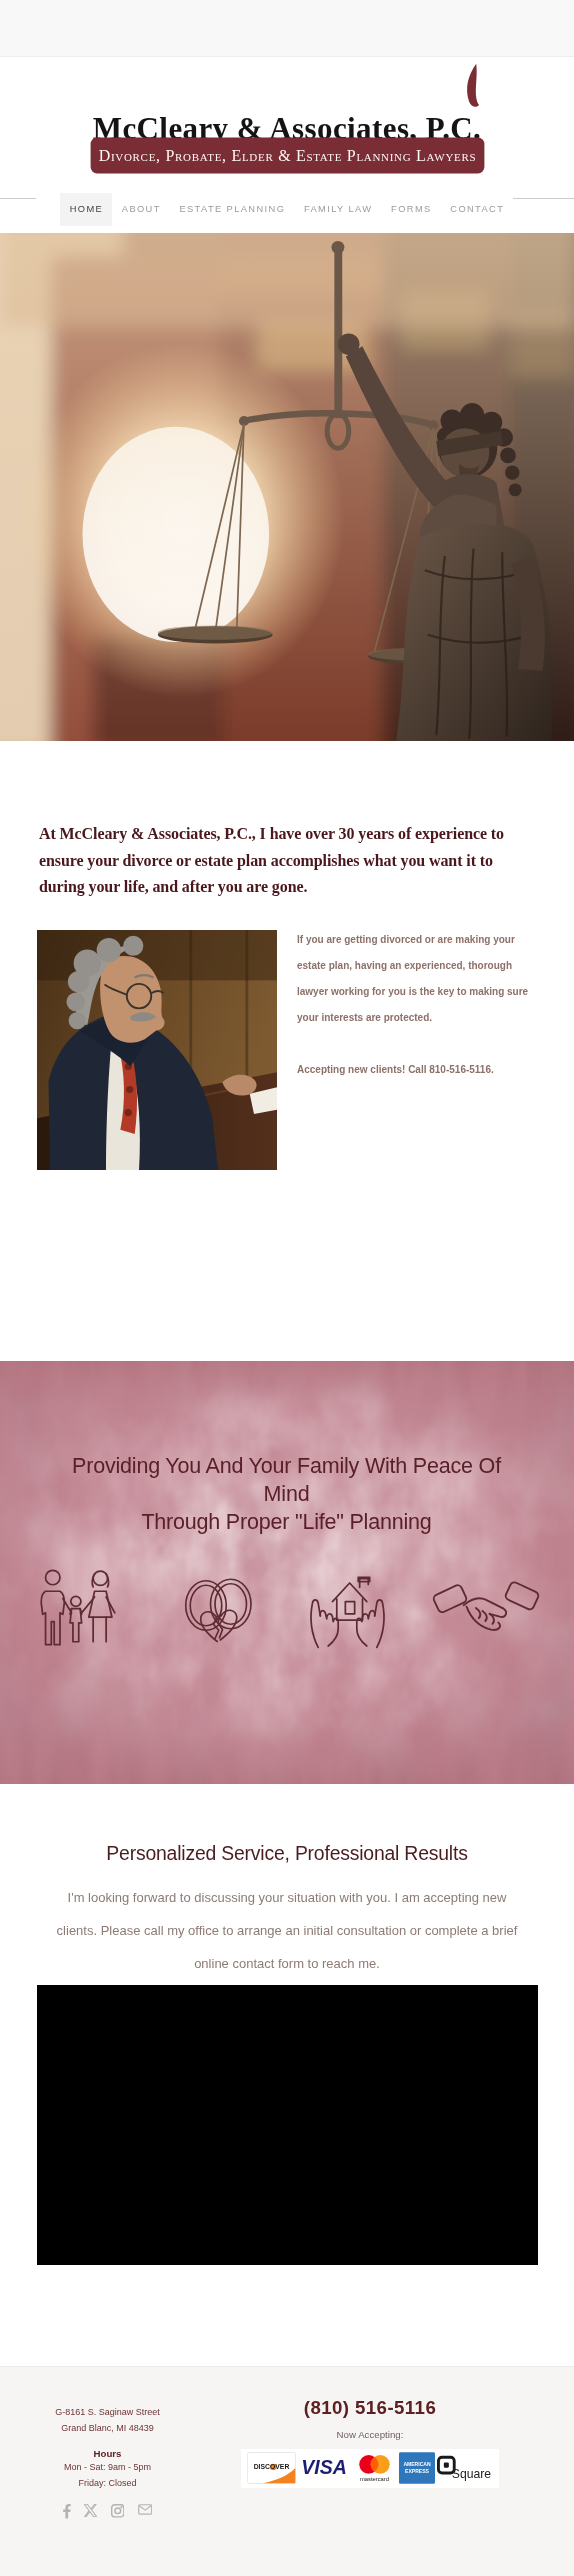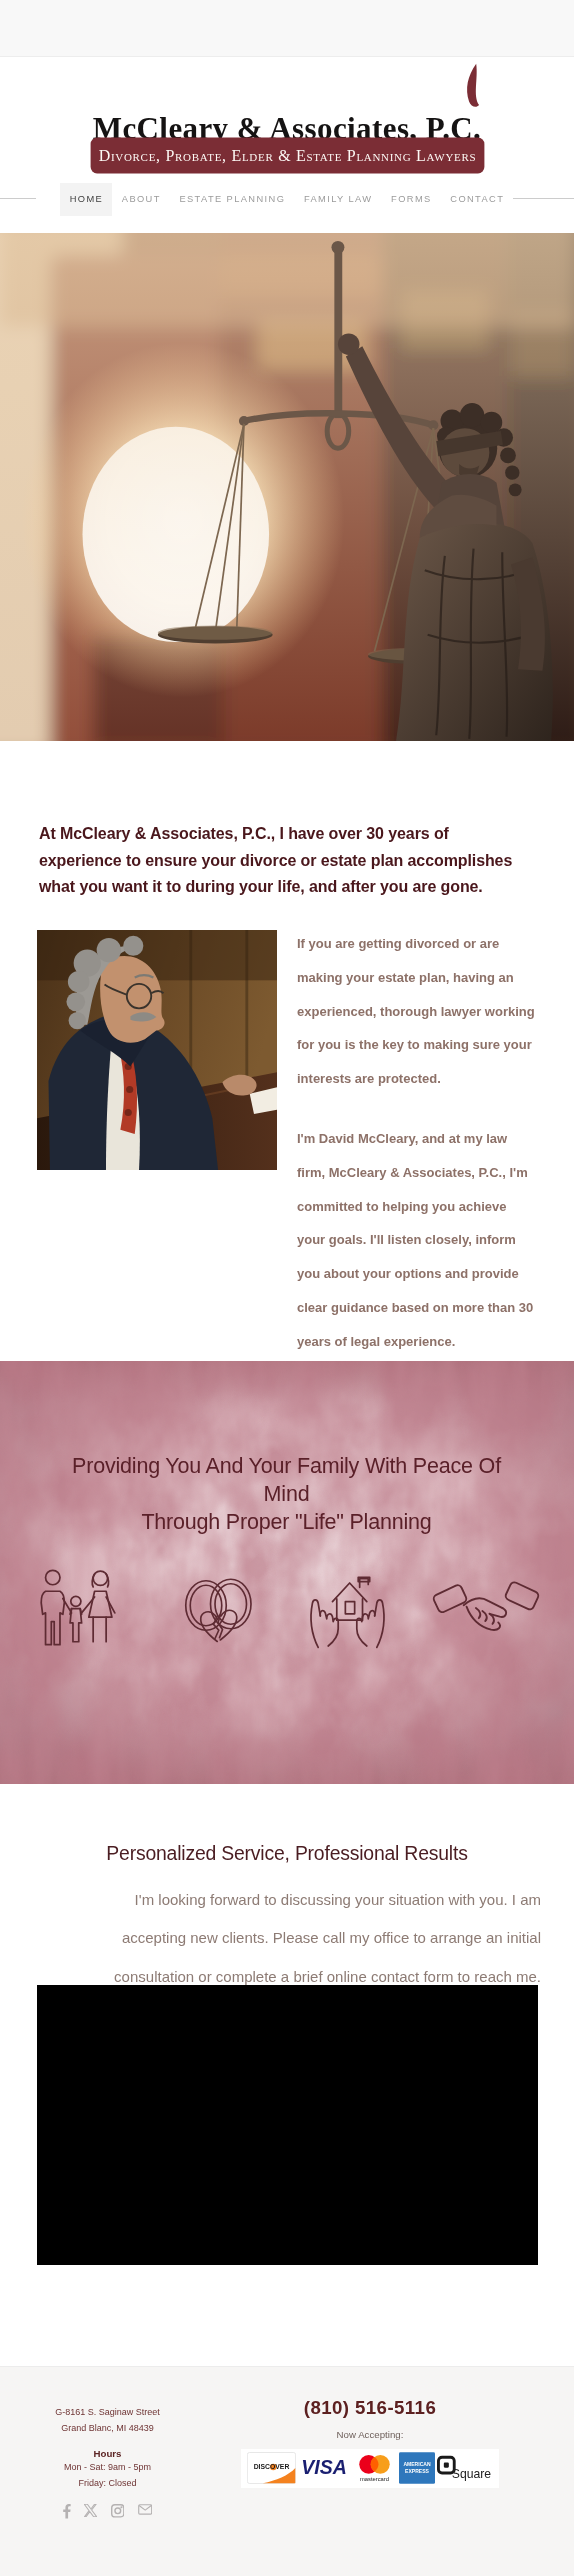--- a/index.html
+++ b/index.html
@@ -14,51 +14,51 @@
   
   .logo-wrap { position:absolute; left:0; top:63px; width:574px; text-align:center; }
   .logo-row { display:inline-flex; align-items:flex-end; justify-content:center;flex-direction:column; }
   .logo-flame { width:21.5px; height:47px; margin-right:-4.3px; margin-bottom:2.9px; }
   .logo-text { font-family:"Liberation Serif", serif; font-size:31px; font-weight:600; color:#151313; letter-spacing:0.4px; line-height:1; }
   .tagline { position:absolute; left:92px; top:139px; width:391px; height:33px; background:#7b2d35; border-radius:5px;
              display:flex; align-items:center; justify-content:center; box-shadow:0 0 0 1.4px #7b2d35; }
   .tagline span { font-family:"Liberation Serif", serif; font-variant:small-caps; color:#fdf9f5; font-size:16px; letter-spacing:0.7px; }
 
   
-  .nav { position:absolute; left:0; top:182px; width:574px; height:34px; display:flex; align-items:center; justify-content:center; }
+  .nav { position:absolute; left:0; top:192px; width:574px; height:34px; display:flex; align-items:center; justify-content:center; }
   .nav-item { font-size:9.3px; letter-spacing:1.4px; color:#9b9b9b; padding:11.5px 9.3px; cursor:pointer; white-space:nowrap; }
   .nav-item.active { background:#f3f3f3; color:#3d3d3d; }
   .nav-rule { position:absolute; top:198px; height:0.7px; background:#cccccc; }
   .nav-rule.left { left:0; width:36px; }
   .nav-rule.right { left:513px; width:61px; }
 
   
   .hero { position:absolute; left:0; top:233px; width:574px; height:508px; overflow:hidden; background:#7a4a32; }
 
   
-  .intro-heading { position:absolute; left:39px; top:821px; width:475px; font-size:16px; font-weight:bold; color:#4a171c; line-height:1.67; letter-spacing:-0.1px; }
+  .intro-heading { position:absolute; left:39px; top:821px; width:475px; font-size:16px; font-weight:bold; color:#4a171c; line-height:1.67; letter-spacing:-0.1px;font-family:Liberation Serif, serif; }
   .attorney-photo { position:absolute; left:37px; top:930px; width:240px; height:240px; }
-  .intro-text { position:absolute; left:297px; top:927px; width:240px; font-size:13px; font-weight:bold; color:#8d7168; line-height:2.6; }
+  .intro-text { position:absolute; left:297px; top:927px; width:240px; font-size:10px; font-weight:bold; color:#8d7168; line-height:2.6; }
   .intro-text p.gap { margin-bottom:26px; }
 
   
   .pink-section { position:absolute; left:0; top:1354px; width:574px; height:423px; overflow:hidden;
      background:
        linear-gradient(180deg, rgba(151,77,88,0.40) 0%, rgba(151,77,88,0.0) 10%, rgba(151,77,88,0.0) 86%, rgba(151,77,88,0.35) 100%),
        radial-gradient(ellipse 62% 58% at 50% 47%, #f8f1f2 0%, #efdde0 32%, #dcb8bf 58%, #c79aa3 78%, #b5838e 100%);
      margin-top: 7px;
   }
   .grunge { position:absolute; left:0; top:0; width:574px; height:423px; }
   .pink-heading { position:absolute; left:57px; top:92px; width:459px; text-align:center; font-size:21.5px; color:#5a2029; line-height:1.3; letter-spacing:-0.2px; }
   .icon-row { position:absolute; left:0; top:202px; width:574px; padding:0 34px; display:flex; justify-content:space-between; align-items:center; }
   .icon-row svg { display:block; }
 
   
   .services-heading { position:absolute; left:0; top:1842px; width:574px; text-align:center; font-size:19.4px; color:#4a1d22; letter-spacing:-0.2px; }
-  .services-para { position:absolute; left:67px; top:1881px; width:474px; text-align:right; font-size:15px; color:#8d7b74; line-height:2.55; }
+  .services-para { position:absolute; left:50px; top:1881px; width:474px; text-align:center; font-size:13px; color:#8d7b74; line-height:2.55; }
   .video-box { position:absolute; left:37px; top:1985px; width:501px; height:280px; background:#000000; cursor:pointer; }
 
   
   .footer { position:absolute; left:0; top:2366px; width:574px; height:210px; background:#f6f5f4; border-top:0.7px solid #ececec; }
   .f-left { position:absolute; left:21.5px; top:37px; width:172px; text-align:center; }
   .f-addr { font-size:9px; color:#6e3434; line-height:1.8; }
   .f-hours-title { margin-top:11.5px; font-size:9.7px; font-weight:bold; color:#5c2525; }
   .f-hours { font-size:9px; color:#6e3434; line-height:1.8; }
   .f-social { margin-top:13px; display:flex; justify-content:center; gap:13.6px; }
   .f-social svg { display:block; cursor:pointer; }
@@ -255,21 +255,20 @@
         <circle cx="142" cy="92" r="17"></circle>
         <path d="M159,88 C166,84 172,84 176,88"></path>
         <path d="M125,90 C114,86 102,82 94,76"></path>
       </g>
       <path d="M136,66 C144,62 154,62 162,66" stroke="#7c7a74" stroke-width="3" fill="none"></path>
     </svg>
   </div>
 
   <div class="intro-text">
     <p class="gap">If you are getting divorced or are making your estate plan, having an experienced, thorough lawyer working for you is the key to making sure your interests are protected.</p>
-    <p>I'm David McCleary, and at my law firm, McCleary &amp; Associates, P.C., I'm committed to helping you achieve your goals. I'll listen closely, inform you about your options and provide clear guidance based on more than 30 years of legal experience.</p>
     <p>Accepting new clients! Call 810-516-5116.</p>
   </div>
 
   <div class="pink-section">
     <svg class="grunge" viewBox="0 0 800 589" preserveAspectRatio="none">
       <defs>
         <filter id="gr1" x="0" y="0" width="100%" height="100%">
           <feTurbulence type="fractalNoise" baseFrequency="0.012 0.009" numOctaves="4" seed="7" result="n"></feTurbulence>
           <feColorMatrix in="n" type="matrix" values="0 0 0 0 0.48  0 0 0 0 0.18  0 0 0 0 0.23  1.1 1.1 1.1 0 -1.05"></feColorMatrix>
         </filter>

